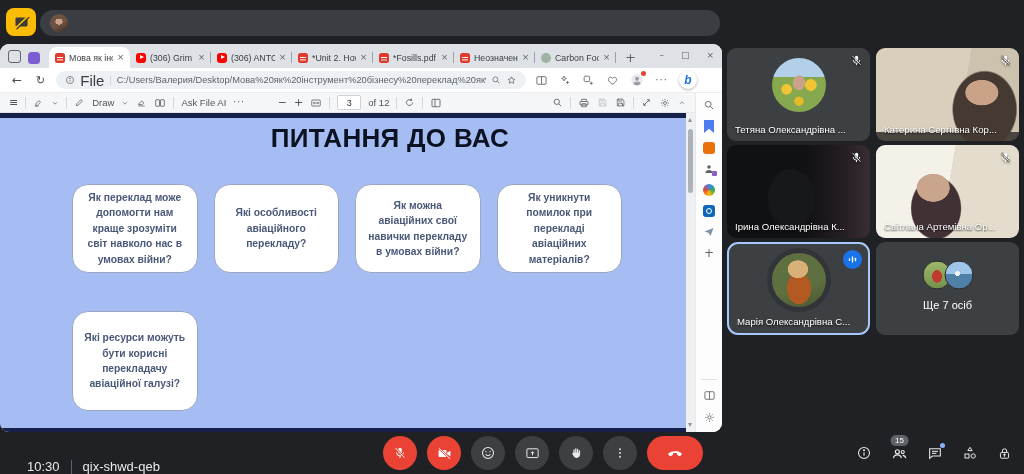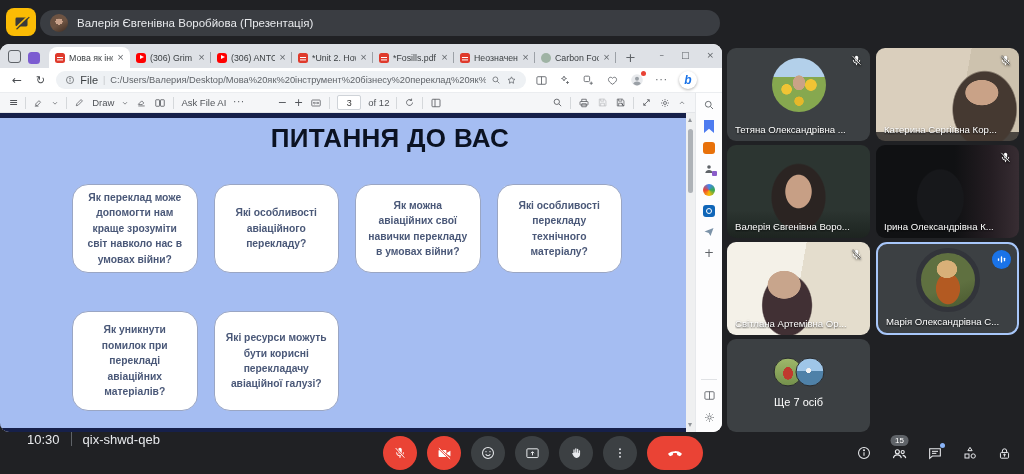--- a/index.html
+++ b/index.html
@@ -42,21 +42,21 @@
   .newtab{font-size:13px;color:#5f6368;margin:0 0 4px 9px}
   .wincontrols{position:absolute;right:8px;top:0;height:22px;display:flex;align-items:center;gap:17px;
     color:#5f6368;font-size:9px}
 
   .addressbar{height:24px;background:#fff;display:flex;align-items:center;flex:0 0 auto;
     border-bottom:1px solid #ebedf0;position:relative}
   .navic{color:#494c50;margin-left:12px}
   .navic + .navic{margin-left:14px}
   .url-pill{margin-left:11px;height:18px;width:470px;background:#eef1f4;border-radius:10px;
     display:flex;align-items:center;padding:0 9px;gap:5px;box-sizing:border-box;color:#5f6368}
-  .url-pill .proto{font-size:11px;color:#3c4043}
+  .url-pill .proto{font-size:15px;color:#3c4043}
   .url-pill .sep{color:#c4c7cb;font-size:9px}
   .url-pill .url{font-size:9.3px;color:#5f6368;white-space:nowrap;overflow:hidden;flex:1}
   .addr-icons{display:flex;align-items:center;gap:11px;margin-left:9px;color:#5f6368}
   .prof{position:relative}
   .prof .dot{position:absolute;right:-2px;top:-2px;width:5px;height:5px;border-radius:50%;background:#e94235}
   .bing-btn{width:18px;height:18px;border-radius:50%;background:#fff;box-shadow:0 1px 3px rgba(0,0,0,.3);
     display:flex;align-items:center;justify-content:center;color:#1a73e8;font-weight:bold;
     font-style:italic;font-size:12px}
 
   .mainrow{display:flex;flex:1 1 auto;min-height:0}
@@ -144,21 +144,21 @@
   .oav.b{margin-left:-7px;background:radial-gradient(4px 4px at 45% 45%,#f2f2f2 60%,transparent 64%),
     linear-gradient(180deg,#9fc6e8 0 48%,#4f81a8 48% 100%)}
   .av-halyna{background:
     radial-gradient(13px 11px at 50% 28%,#d9b56e 68%,transparent 72%),
     radial-gradient(9px 7px at 50% 40%,#caa287 70%,transparent 74%),
     linear-gradient(180deg,#d3d6da 0 50%,#262a33 50% 100%)}
   .name.centered{left:0;width:100%;max-width:none;text-align:center;bottom:24px;font-size:11px;text-shadow:none}
 
   
   .bottombar{position:absolute;left:0;bottom:0;width:100%;height:42px}
-  .meta{position:absolute;left:27px;top:0;height:42px;display:flex;align-items:flex-start;gap:11px;
+  .meta{position:absolute;left:27px;top:0;height:42px;display:flex;align-items:flex-end;gap:11px;
     color:#e8eaed;font-size:13px}
   .meta .d{width:1px;height:14px;background:#5f6368}
   .controls{position:absolute;left:383px;top:4px;display:flex;gap:10px;align-items:center}
   .ctrl{width:34px;height:34px;border-radius:50%;background:#3c4043;color:#e8eaed;display:flex;
     align-items:center;justify-content:center}
   .ctrl.red{background:#ea4335;color:#fff}
   .ctrl.end{width:56px;border-radius:17px}
   .righticons{position:absolute;right:12px;top:0;height:42px;display:flex;gap:19px;align-items:center;color:#e8eaed}
   .ri{position:relative}
   .badge{position:absolute;left:50%;transform:translateX(-50%);top:-10px;background:#5f6368;color:#fff;
@@ -173,21 +173,20 @@
   <div class="topbar">
     <div class="share-paused">
       <svg viewBox="0 0 24 24" width="17" height="17">
         <rect x="3.5" y="5" width="17" height="12.5" rx="2" fill="#3a3a3a"></rect>
         <line x1="3" y1="20.5" x2="21" y2="3.5" stroke="#fbbc05" stroke-width="2.4"></line>
         <line x1="5" y1="21.5" x2="23" y2="4.5" stroke="#3a3a3a" stroke-width="1.6"></line>
       </svg>
     </div>
     <div class="presenter-pill">
       <span class="pav"></span>
-      <span class="ptext">Валерія Євгенівна Воробйова (Презентація)</span>
     </div>
   </div>
 
   <div class="screenshare">
 
     <div class="tabstrip">
       <span class="tabsearch"></span>
       <span class="workspace"></span>
 
       <div class="tab active">
@@ -367,21 +366,20 @@
             </svg>
         </div>
 
         <div class="slidearea">
           <div class="slide">
             <div class="slide-title">ПИТАННЯ ДО ВАС</div>
             <div class="cards">
               <div class="card">Як переклад може допомогти нам краще зрозуміти світ навколо нас в умовах війни?</div>
               <div class="card">Які особливості авіаційного перекладу?</div>
               <div class="card">Як можна авіаційних свої навички перекладу в умовах війни?</div>
-              <div class="card">Які особливості перекладу технічного матеріалу?</div>
               <div class="card">Як уникнути помилок при перекладі авіаційних матеріалів?</div>
               <div class="card">Які ресурси можуть бути корисні перекладачу авіаційної галузі?</div>
             </div>
           </div>
           <div class="scrollbar">
             <span class="scroll-arrow up"></span>
             <span class="scroll-thumb"></span>
             <span class="scroll-arrow down"></span>
           </div>
         </div>
@@ -441,23 +439,20 @@
         <svg viewBox="0 0 24 24" width="13" height="13">
             <rect x="9" y="3" width="6" height="11" rx="3" fill="currentColor"></rect>
             <path d="M6 11a6 6 0 0 0 12 0M12 17v3.5" stroke="currentColor" stroke-width="1.7" fill="none"></path>
             <line x1="4.5" y1="3.5" x2="19.5" y2="20" stroke="rgba(0,0,0,.55)" stroke-width="3.2"></line>
             <line x1="4.5" y1="3.5" x2="19.5" y2="20" stroke="currentColor" stroke-width="1.6"></line>
           </svg>
       </span>
       <span class="name">Катерина Сергіївна Кор...</span>
     </div>
 
-    <div class="tile v-valeria">
-      <span class="name">Валерія Євгенівна Воро...</span>
-    </div>
 
     <div class="tile v-iryna">
       <span class="micoff">
         <svg viewBox="0 0 24 24" width="13" height="13">
             <rect x="9" y="3" width="6" height="11" rx="3" fill="currentColor"></rect>
             <path d="M6 11a6 6 0 0 0 12 0M12 17v3.5" stroke="currentColor" stroke-width="1.7" fill="none"></path>
             <line x1="4.5" y1="3.5" x2="19.5" y2="20" stroke="rgba(0,0,0,.55)" stroke-width="3.2"></line>
             <line x1="4.5" y1="3.5" x2="19.5" y2="20" stroke="currentColor" stroke-width="1.6"></line>
           </svg>
       </span>

